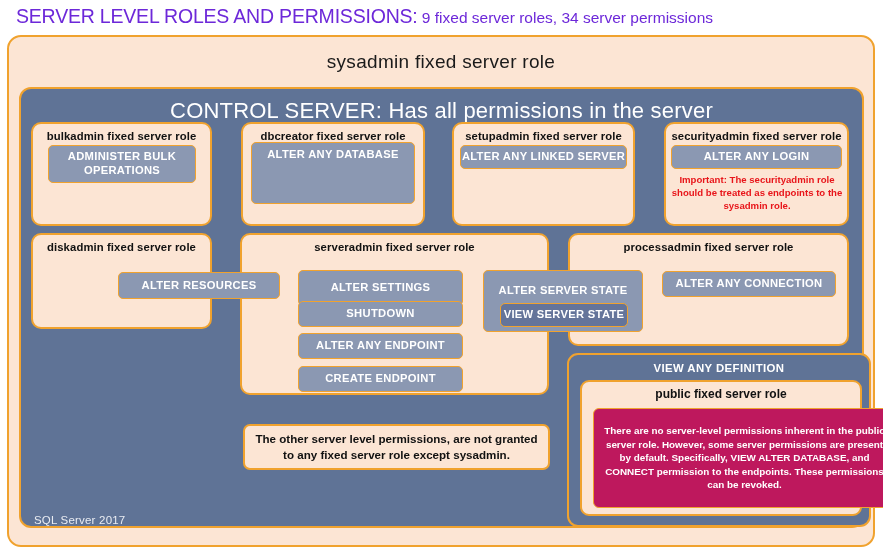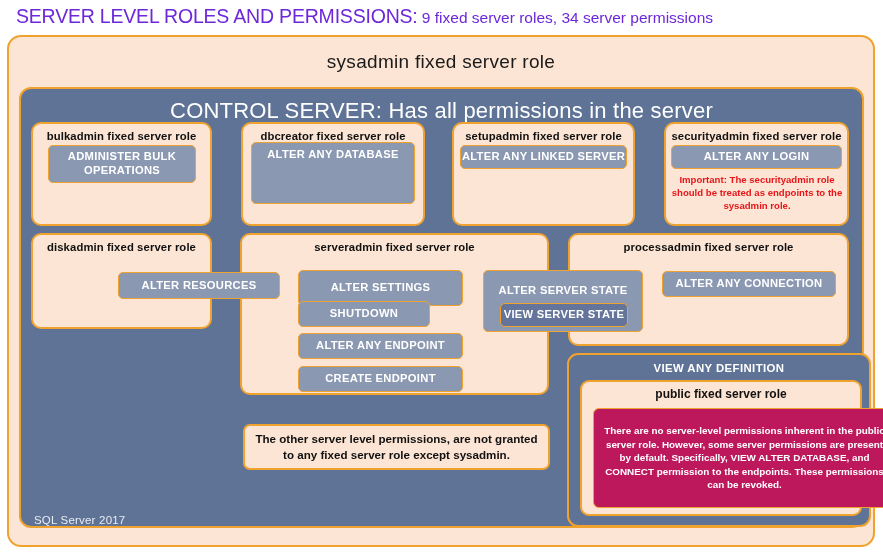--- a/index.html
+++ b/index.html
@@ -275,21 +275,21 @@
     <div class="role-title">serveradmin fixed server role</div>
   </div>
 
   <div class="role-card" style="left:568px; top:233px; width:281px; height:113px;">
     <div class="role-title">processadmin fixed server role</div>
   </div>
 
   <div class="perm" style="left:118px; top:272px; width:162px; height:27px;">ALTER RESOURCES</div>
 
   <div class="perm" style="left:298px; top:270px; width:165px; height:36px;">ALTER SETTINGS</div>
-  <div class="perm" style="left:298px; top:301px; width:132px; height:26px;">SHUTDOWN</div>
+  <div class="perm" style="left:298px; top:301px; width:165px; height:26px;">SHUTDOWN</div>
   <div class="perm" style="left:298px; top:333px; width:165px; height:26px;">ALTER ANY ENDPOINT</div>
   <div class="perm" style="left:298px; top:366px; width:165px; height:26px;">CREATE  ENDPOINT</div>
 
   <div class="perm" style="left:483px; top:270px; width:160px; height:62px; align-items:flex-start; padding-top:13px;">
     <span>ALTER SERVER  STATE</span>
   </div>
   <div class="perm dark" style="left:500px; top:303px; width:128px; height:24px;">VIEW SERVER  STATE</div>
 
   <div class="perm" style="left:662px; top:271px; width:174px; height:26px;">ALTER ANY CONNECTION</div>
 

